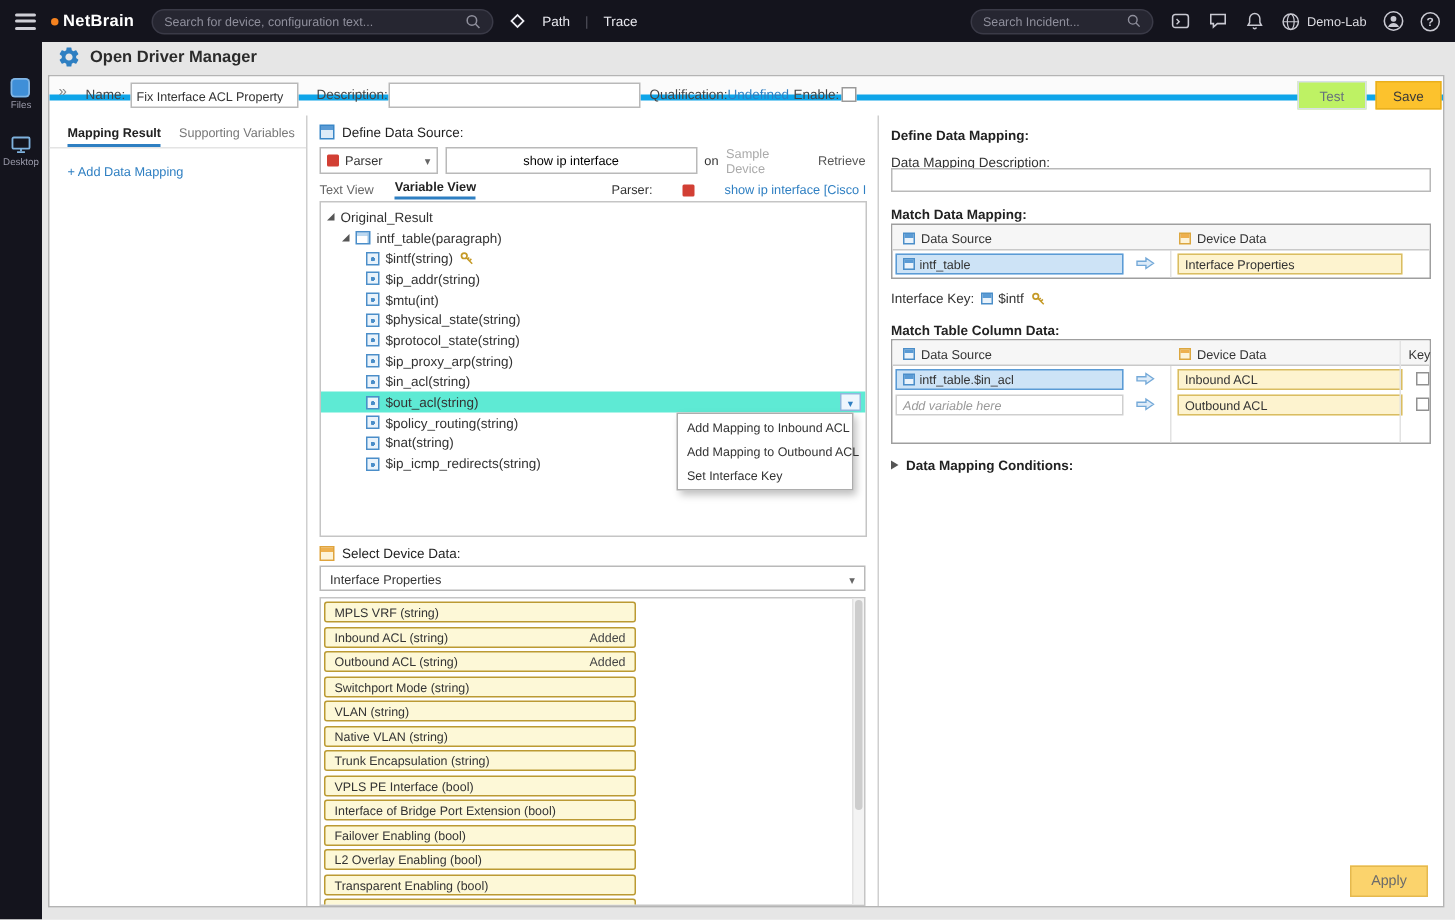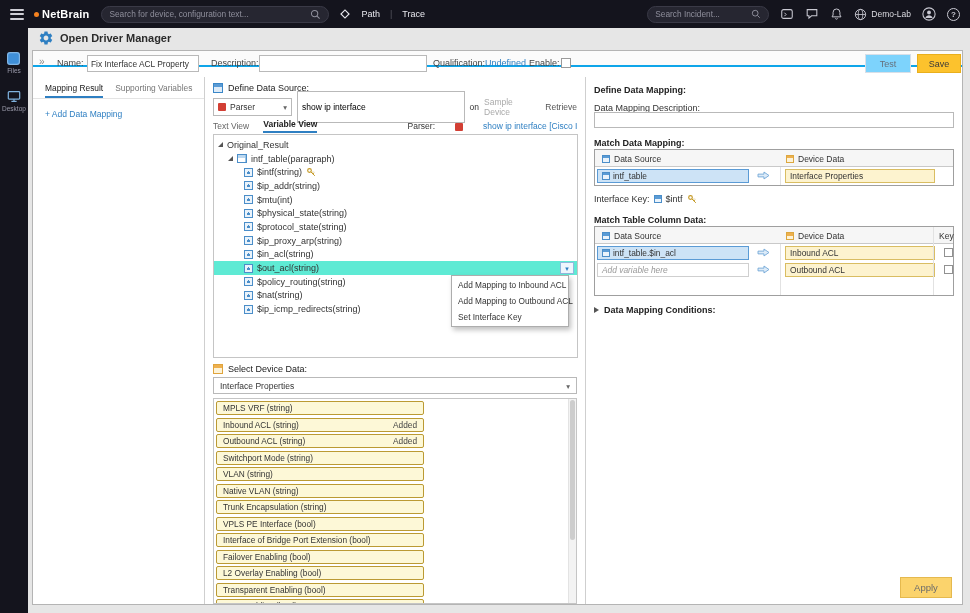--- a/index.html
+++ b/index.html
@@ -40,59 +40,59 @@
 
   
   .app-title { position:absolute; left:38px; top:30px; display:flex; align-items:center; gap:6px; z-index:10; }
   .app-title-text { font-size:11px; font-weight:bold; color:#2b2b2b; }
 
   
   .window { position:absolute; left:32px; top:50px; width:931px; height:555px; background:#fff;
     border:1px solid #b4b4b4; }
 
   
-  .formrow { position:relative; height:16px; background:#fbfbfb; border-bottom:2px solid #0ea5e9; }
+  .formrow { position:relative; height:16px; background:#fbfbfb; border-bottom:4px solid #0ea5e9; }
   .formrow .lbl { position:absolute; top:7px; color:#444; }
   .collapse-icon { position:absolute; left:6px; top:5px; color:#888; font-size:10px; cursor:pointer; }
   .collapse-icon::before { content:"»"; }
   .lbl-name { left:24px; } .lbl-desc { left:178px; } .lbl-qual { left:400px; } .lbl-enable { left:496px; }
   .inp { position:absolute; top:4px; height:17px; border:1px solid #b9b9b9; padding:0 3px; font-size:8.4px; color:#333; }
   .inp-name { left:54px; width:112px; }
   .inp-desc { left:226px; width:168px; }
   .val-qual { position:absolute; left:452px; top:7px; color:#2e7fc2; cursor:pointer; }
   .cb { position:absolute; width:10px; height:10px; border:1px solid #9a9a9a; background:#fff; cursor:pointer; }
   .cb-enable { left:528px; top:7px; }
   .btn { position:absolute; top:3px; height:19px; font-size:9px; cursor:pointer; }
-  .btn-test { left:832px; width:46px; background:#7dd3fc; border:1px solid #d8dfe8; color:#66707c; }
+  .btn-test { left:832px; width:46px; background:#bef264; border:1px solid #d8dfe8; color:#66707c; }
   .btn-save { left:884px; width:44px; background:#fcc22d; border:1px solid #e9af1c; color:#3a3a3a; }
 
   
   .content { position:absolute; top:26px; left:0; right:0; bottom:0; display:flex; }
   .panel-left { width:172px; border-right:1px solid #cfcfcf; }
   .panel-mid { width:381px; border-right:1px solid #cfcfcf; position:relative; }
   .panel-right { flex:1; position:relative; }
 
   
   .tabs-left { height:22px; display:flex; align-items:flex-end; gap:12px; padding-left:12px; border-bottom:1px solid #e4e4e4; }
   .tab-lp { font-size:8.4px; color:#777; padding-bottom:5px; cursor:pointer; white-space:nowrap; }
-  .tab-lp.active { color:#222; font-weight:normal; border-bottom:2px solid #2e7fc2; padding-bottom:3px; }
+  .tab-lp.active { color:#222; font-weight:bold; border-bottom:2px solid #2e7fc2; padding-bottom:3px; }
   .add-link { display:inline-block; margin:10px 0 0 12px; color:#2e7fc2; font-size:8.5px; cursor:pointer; }
 
   
   .sec-header { position:absolute; left:8px; display:flex; align-items:center; gap:5px; font-weight:normal; font-size:9px; color:#222; }
   .ds-header { top:6px; }
   .icon-sq { width:10px; height:10px; border:1px solid #3a87c8; background:linear-gradient(#5a9bd5 0 3px,#ddebf8 3px); flex:none; }
   .icon-sq.yellow { border-color:#dfa43d; background:linear-gradient(#eeb04e 0 3px,#fdf3d8 3px); }
 
   .parser-row { position:absolute; top:21px; left:8px; right:8px; height:18px; display:flex; align-items:center; gap:5px; font-size:8.5px; }
   .parser-dd { width:80px; height:18px; border:1px solid #b9b9b9; background:#fff; display:flex; align-items:center; gap:4px; padding:0 4px; cursor:pointer; }
   .parser-icon { width:8px; height:8px; background:#d23f34; border-radius:1px; flex:none; }
   .chev { margin-left:auto; }
   .chev::after { content:"▾"; color:#666; font-size:7.5px; }
-  .cmd-input { width:170px; height:32px; border:1px solid #b9b9b9; padding:0 4px; font-size:8.5px; }
+  .cmd-input { width:170px; height:18px; border:1px solid #b9b9b9; padding:0 4px; font-size:8.5px;text-align:center; }
   .on-label { font-weight:normal; }
   .sample-device { color:#aaa; }
   .retrieve-link { margin-left:auto; color:#555; cursor:pointer; }
 
   .view-tabs { position:absolute; top:42px; left:8px; right:8px; height:14px; display:flex; align-items:flex-end; gap:14px; font-size:8.5px; }
   .vt { color:#666; padding-bottom:2px; cursor:pointer; }
   .vt.active { color:#222; font-weight:bold; border-bottom:2px solid #2e7fc2; }
   .parser-info { margin-left:auto; display:flex; align-items:flex-end; gap:20px; padding-bottom:2px; }
   .parser-link { color:#2e7fc2; max-width:94px; overflow:hidden; white-space:nowrap; cursor:pointer; }
 

